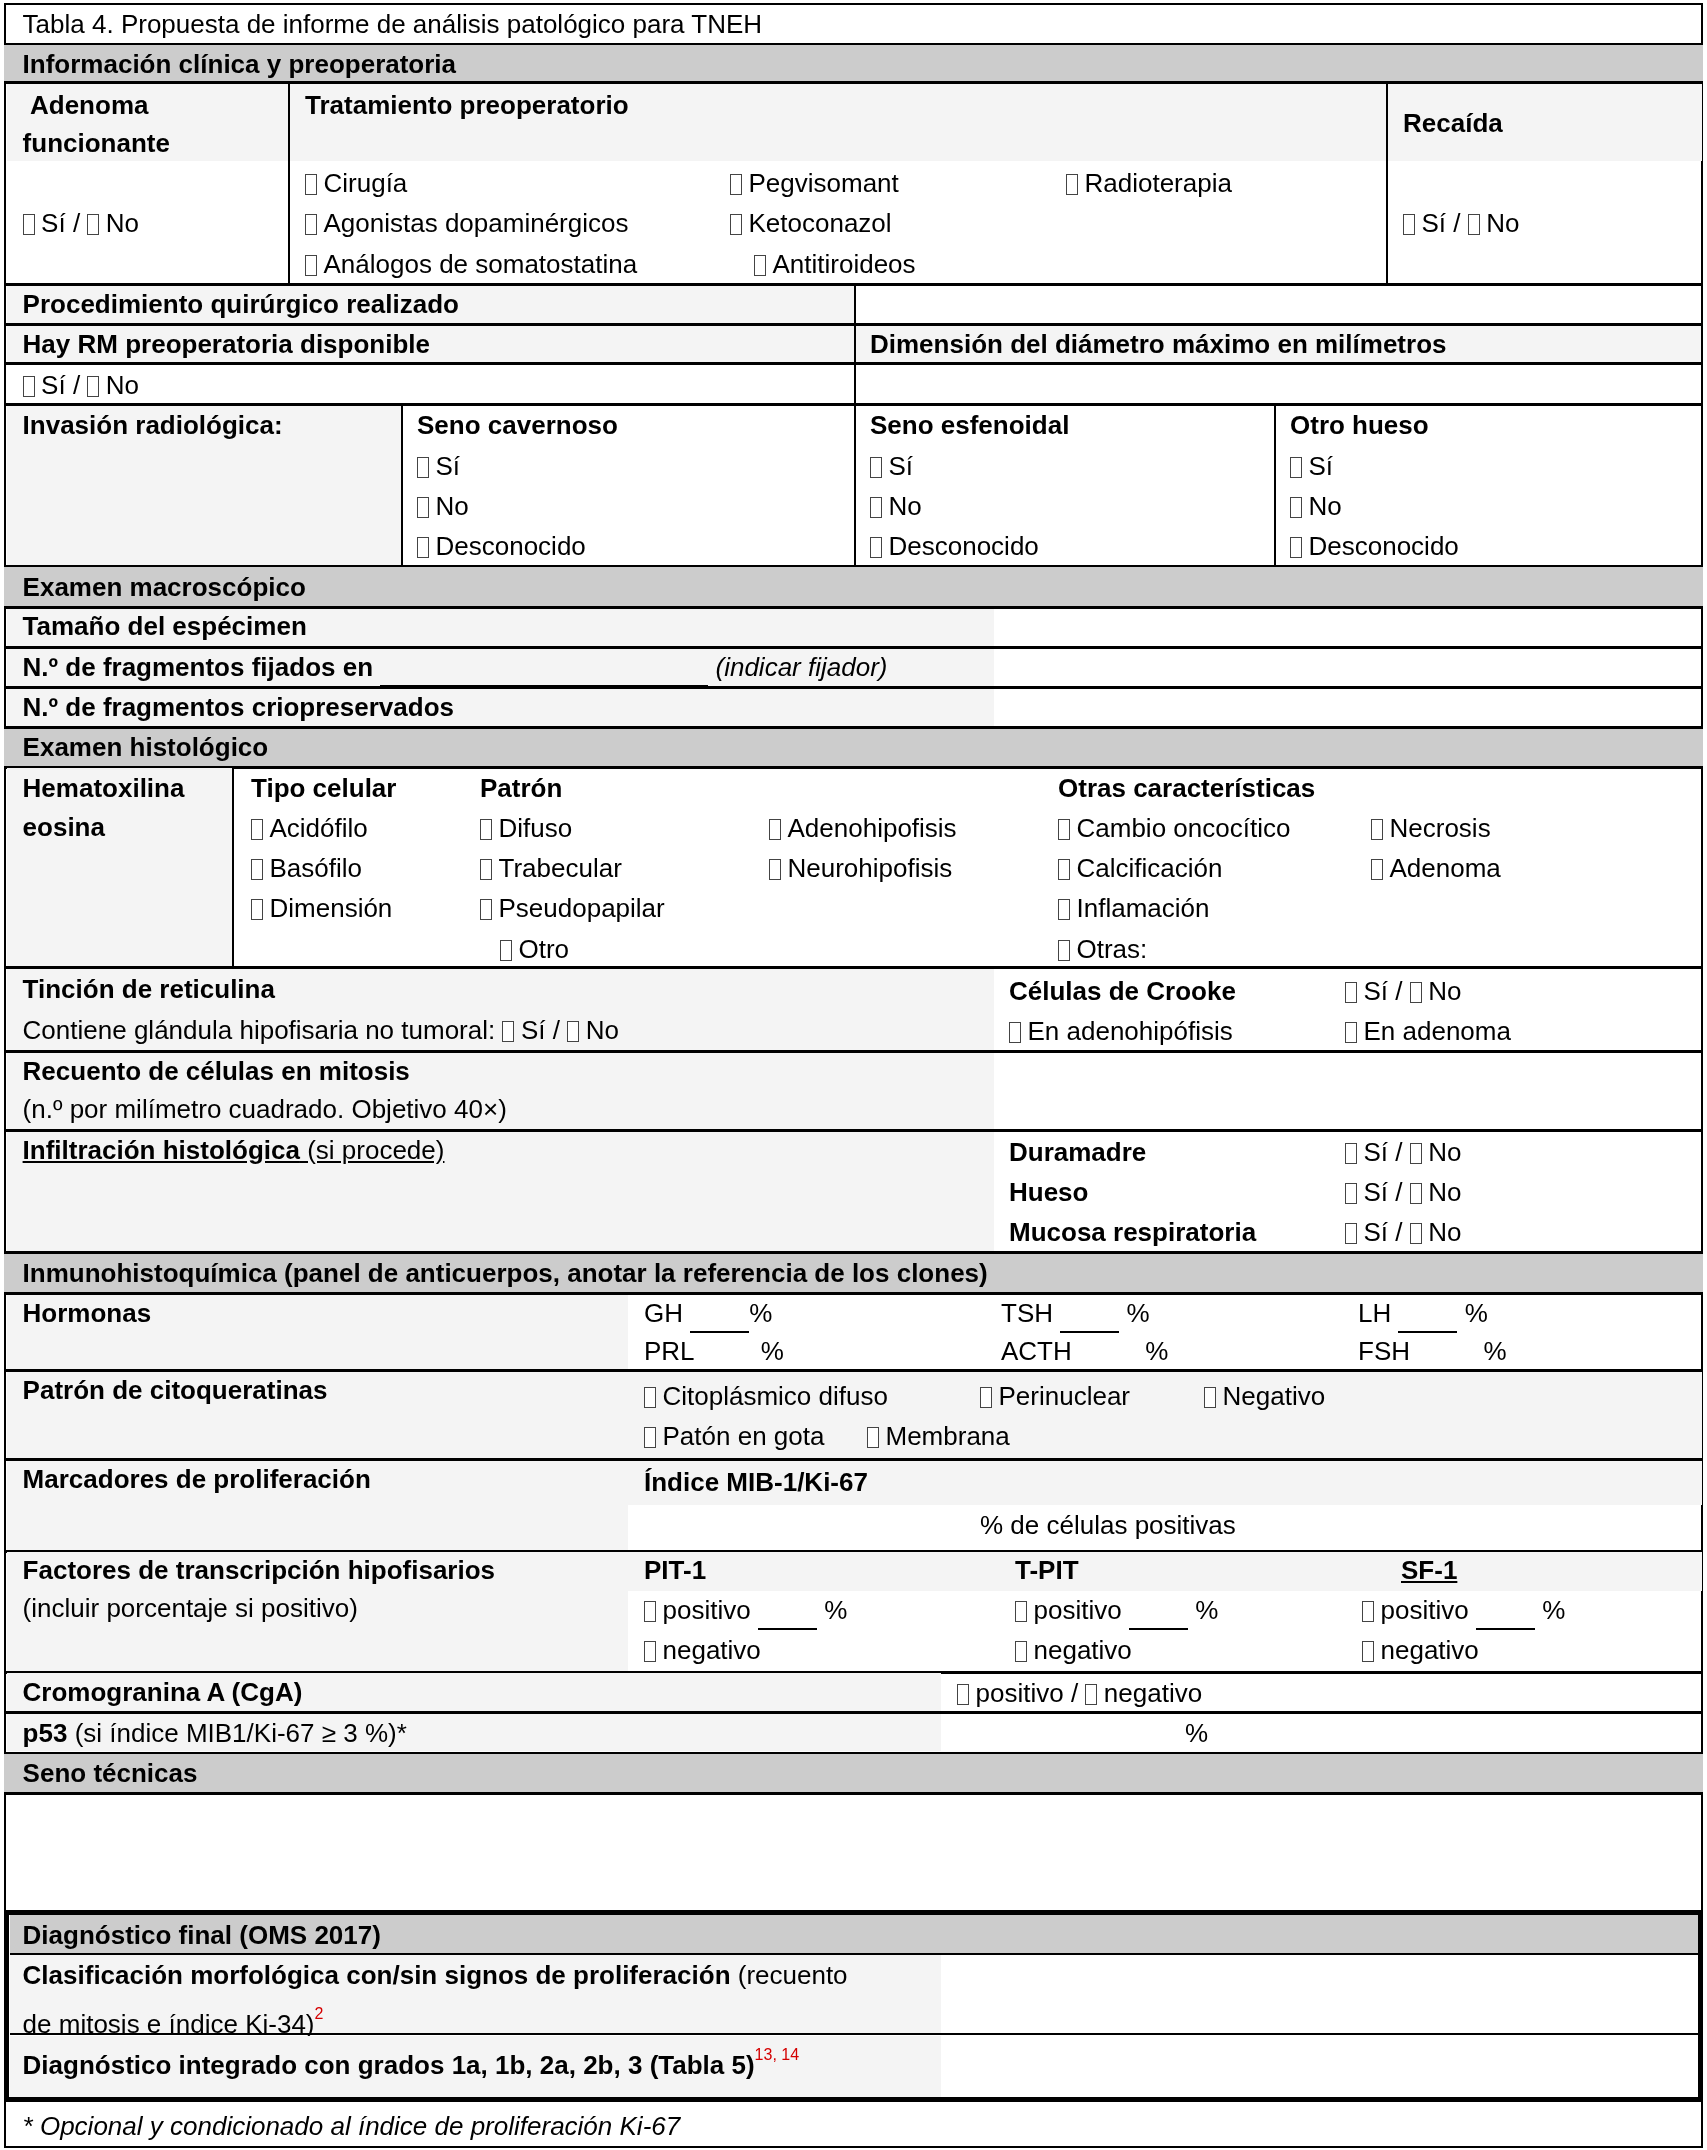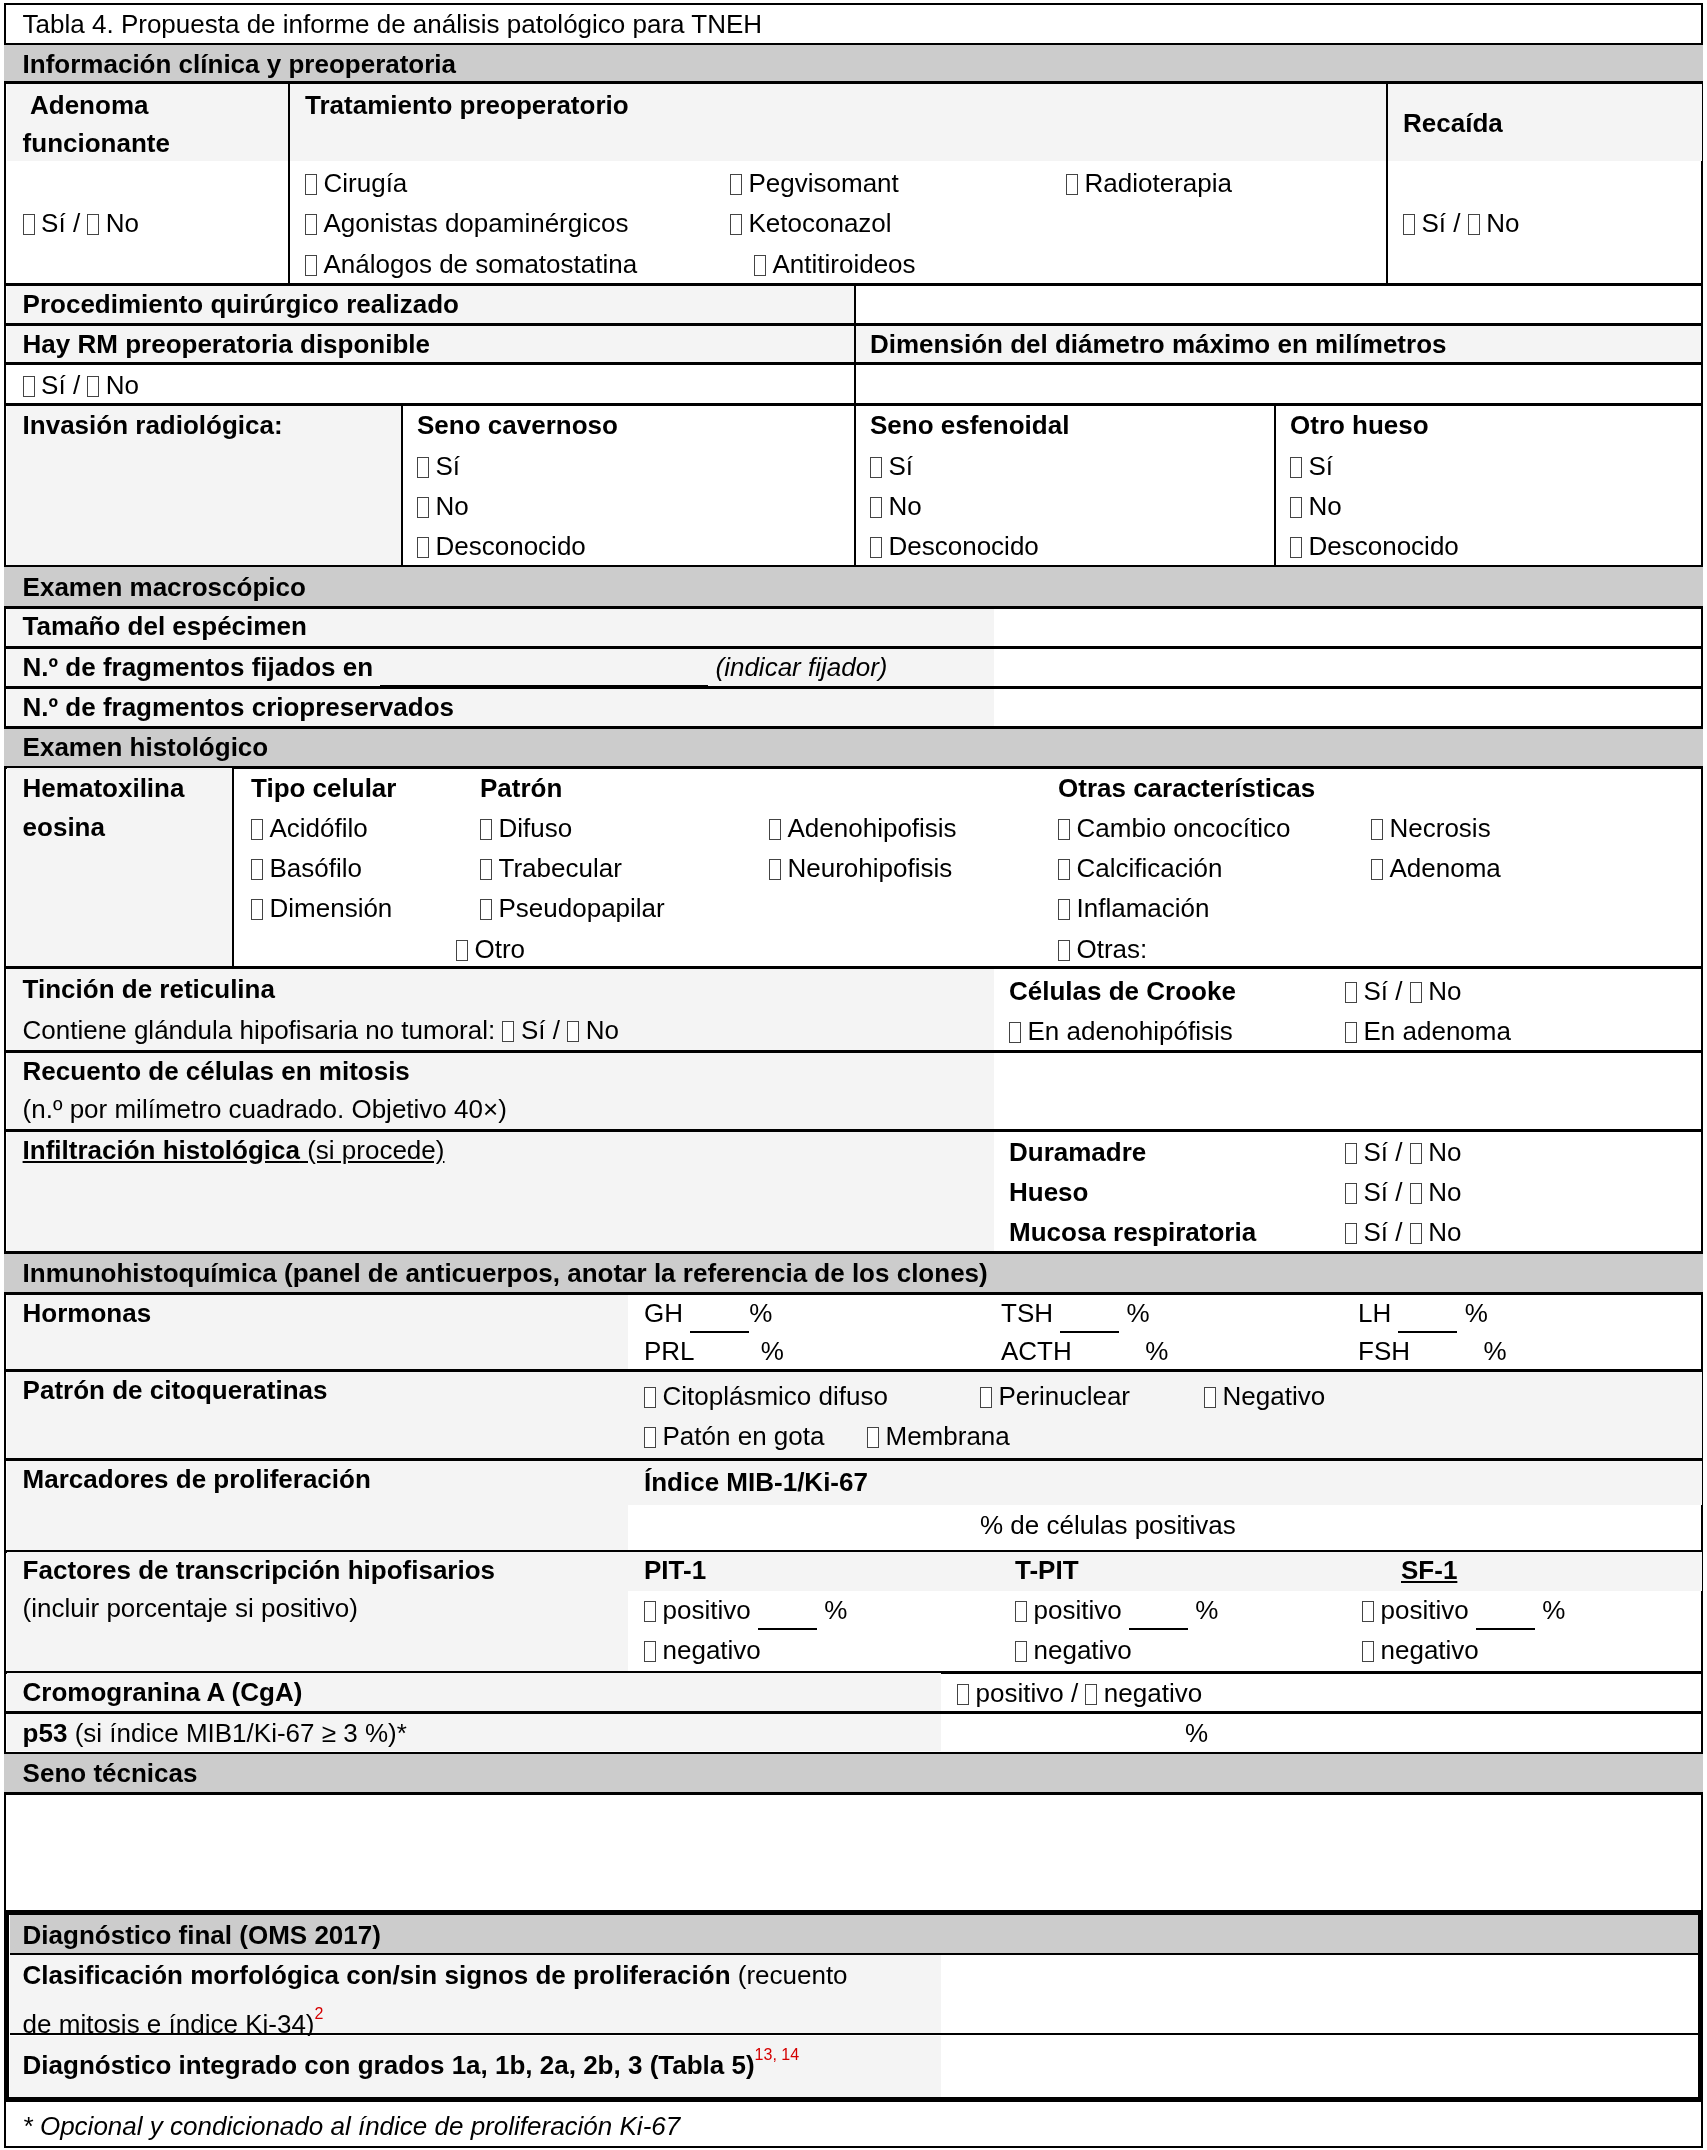--- a/index.html
+++ b/index.html
@@ -104,21 +104,21 @@
 <div class="t b" style="left:480px;top:768px;">Patrón</div>
 <div class="t b" style="left:1058px;top:768px;">Otras características</div>
 
 <div class="t" style="left:251px;top:808px;"><span class="cb"></span><span>Acidófilo</span></div>
 <div class="t" style="left:251px;top:848px;"><span class="cb"></span><span>Basófilo</span></div>
 <div class="t" style="left:251px;top:888px;"><span class="cb"></span><span>Dimensión</span></div>
 
 <div class="t" style="left:480px;top:808px;"><span class="cb"></span><span>Difuso</span></div>
 <div class="t" style="left:480px;top:848px;"><span class="cb"></span><span>Trabecular</span></div>
 <div class="t" style="left:480px;top:888px;"><span class="cb"></span><span>Pseudopapilar</span></div>
-<div class="t" style="left:456px;top:929px;"><span class="cb"></span><span>Otro</span><span class="blank" style="width:156px;"></span></div>
+<div class="t" style="left:500px;top:929px;"><span class="cb"></span><span>Otro</span><span class="blank" style="width:156px;"></span></div>
 
 <div class="t" style="left:769px;top:808px;"><span class="cb"></span><span>Adenohipofisis</span></div>
 <div class="t" style="left:769px;top:848px;"><span class="cb"></span><span>Neurohipofisis</span></div>
 
 <div class="t" style="left:1058px;top:808px;"><span class="cb"></span><span>Cambio oncocítico</span></div>
 <div class="t" style="left:1058px;top:848px;"><span class="cb"></span><span>Calcificación</span></div>
 <div class="t" style="left:1058px;top:888px;"><span class="cb"></span><span>Inflamación</span></div>
 <div class="t" style="left:1058px;top:929px;"><span class="cb"></span><span>Otras:</span></div>
 <div class="t" style="left:1371px;top:808px;"><span class="cb"></span><span>Necrosis</span></div>
 <div class="t" style="left:1371px;top:848px;"><span class="cb"></span><span>Adenoma</span></div>

